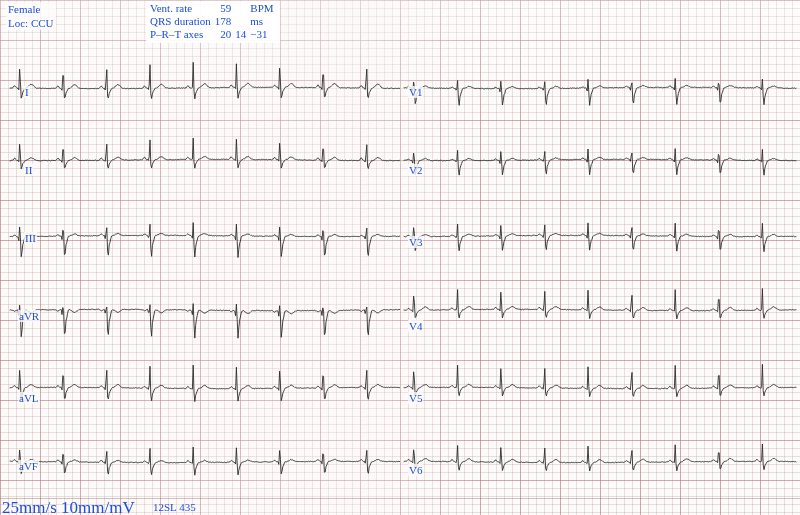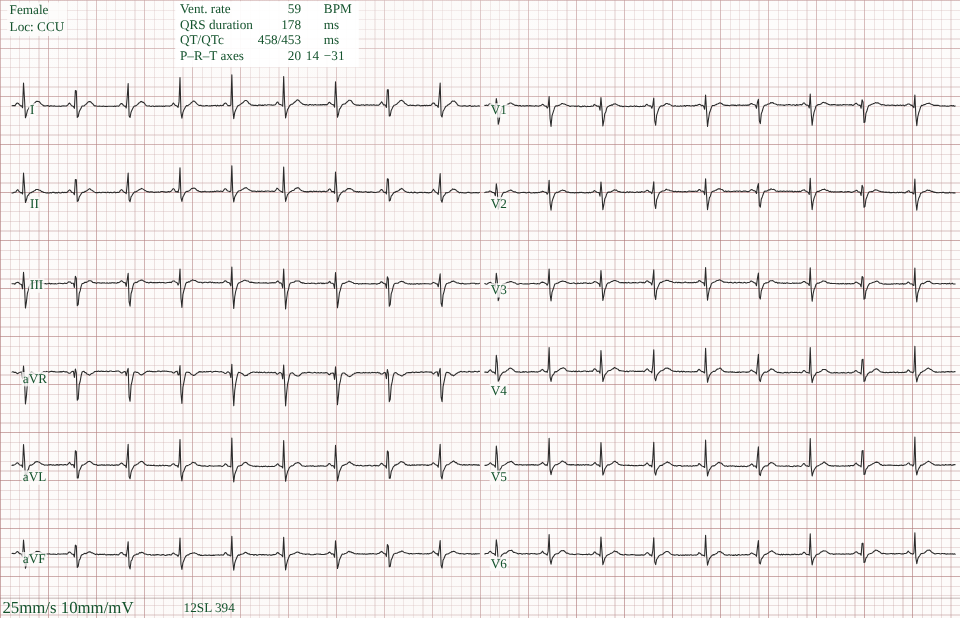--- a/index.html
+++ b/index.html
@@ -7,21 +7,21 @@
     padding: 0;
     background: #ffffff;
   }
   #ecg-page {
     position: relative;
     width: 800px;
     height: 515px;
     background: #fdfbfa;
     overflow: hidden;
     font-family: "Liberation Serif", serif;
-    color: #14532d;
+    color: #1d4ed8;
   }
   
   #grid-small, #grid-large {
     position: absolute;
     left: 0; top: 0; right: 0; bottom: 0;
     pointer-events: none;
   }
   #grid-small {
     background-image:
       repeating-linear-gradient(to right, rgba(190,150,150,0.30) 0 1px, transparent 1px 8px),
@@ -86,21 +86,21 @@
     font-size: 11px;
     line-height: 12px;
     background: rgba(253,251,250,0.8);
     padding: 0 1px;
   }
   
   #footer-left {
     position: absolute;
     left: 2px;
     bottom: 1px;
-    font-size: 14px;
+    font-size: 17px;
     line-height: 13px;
   }
   #footer-mid {
     position: absolute;
     left: 153px;
     bottom: 1px;
     font-size: 11px;
     line-height: 13px;
   }
   #footer-rule {
@@ -143,26 +143,20 @@
       <tbody id="measurements-body">
           <tr>
             <td class="m-label">Vent. rate</td>
             <td class="m-value">59</td>
             <td class="m-value2"></td>
             <td class="m-unit">BPM</td>
           </tr>
           <tr>
             <td class="m-label">QRS duration</td>
             <td class="m-value">178</td>
-            <td class="m-value2"></td>
-            <td class="m-unit">ms</td>
-          </tr>
-          <tr>
-            <td class="m-label">QT/QTc</td>
-            <td class="m-value">458/453</td>
             <td class="m-value2"></td>
             <td class="m-unit">ms</td>
           </tr>
           <tr>
             <td class="m-label">P–R–T axes</td>
             <td class="m-value">20</td>
             <td class="m-value2">14</td>
             <td class="m-unit">−31</td>
           </tr>
         </tbody>
@@ -195,15 +189,15 @@
         <div class="lead-label" style="left: 408px; top: 164px;">V2</div>
         <div class="lead-label" style="left: 408px; top: 236px;">V3</div>
         <div class="lead-label" style="left: 408px; top: 320px; text-align: right;">V4</div>
         <div class="lead-label" style="left: 408px; top: 392px;">V5</div>
         <div class="lead-label" style="left: 408px; top: 464px;">V6</div>
       </div>
   </div>
 
   <div id="footer-rule"></div>
   <div id="footer-left">25mm/s  10mm/mV</div>
-  <div id="footer-mid">12SL 394</div>
+  <div id="footer-mid">12SL 435</div>
 
 </div>
 
 </body></html>

